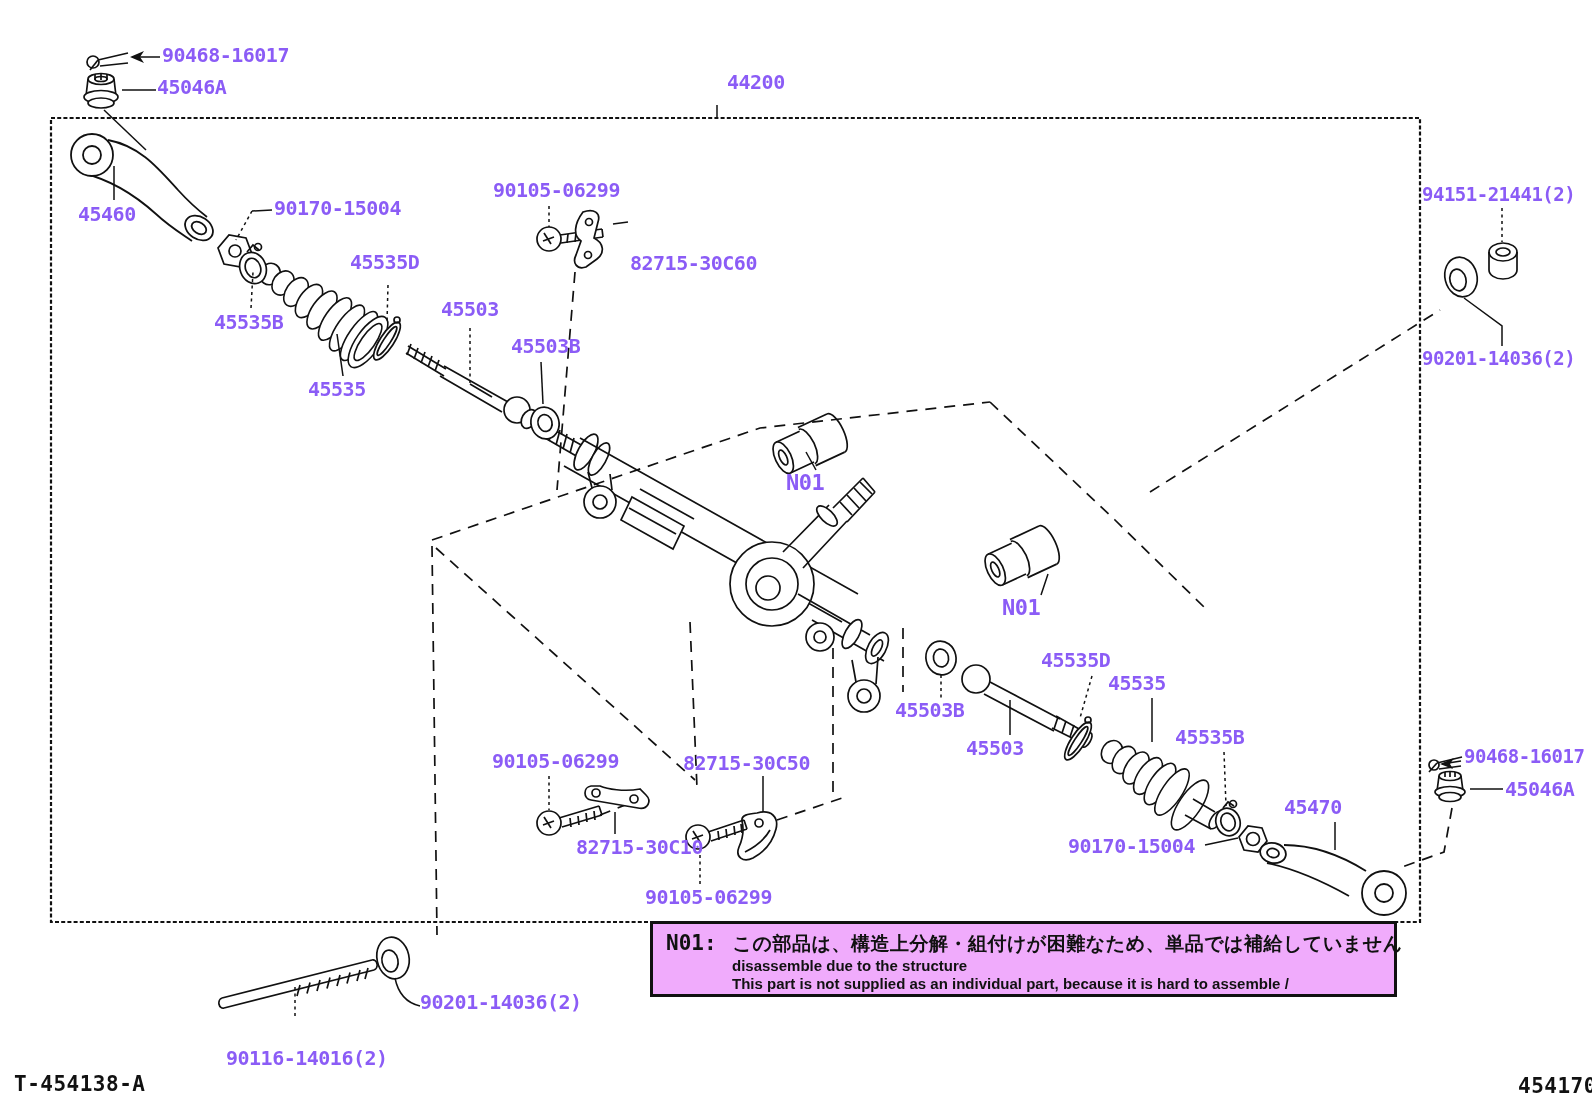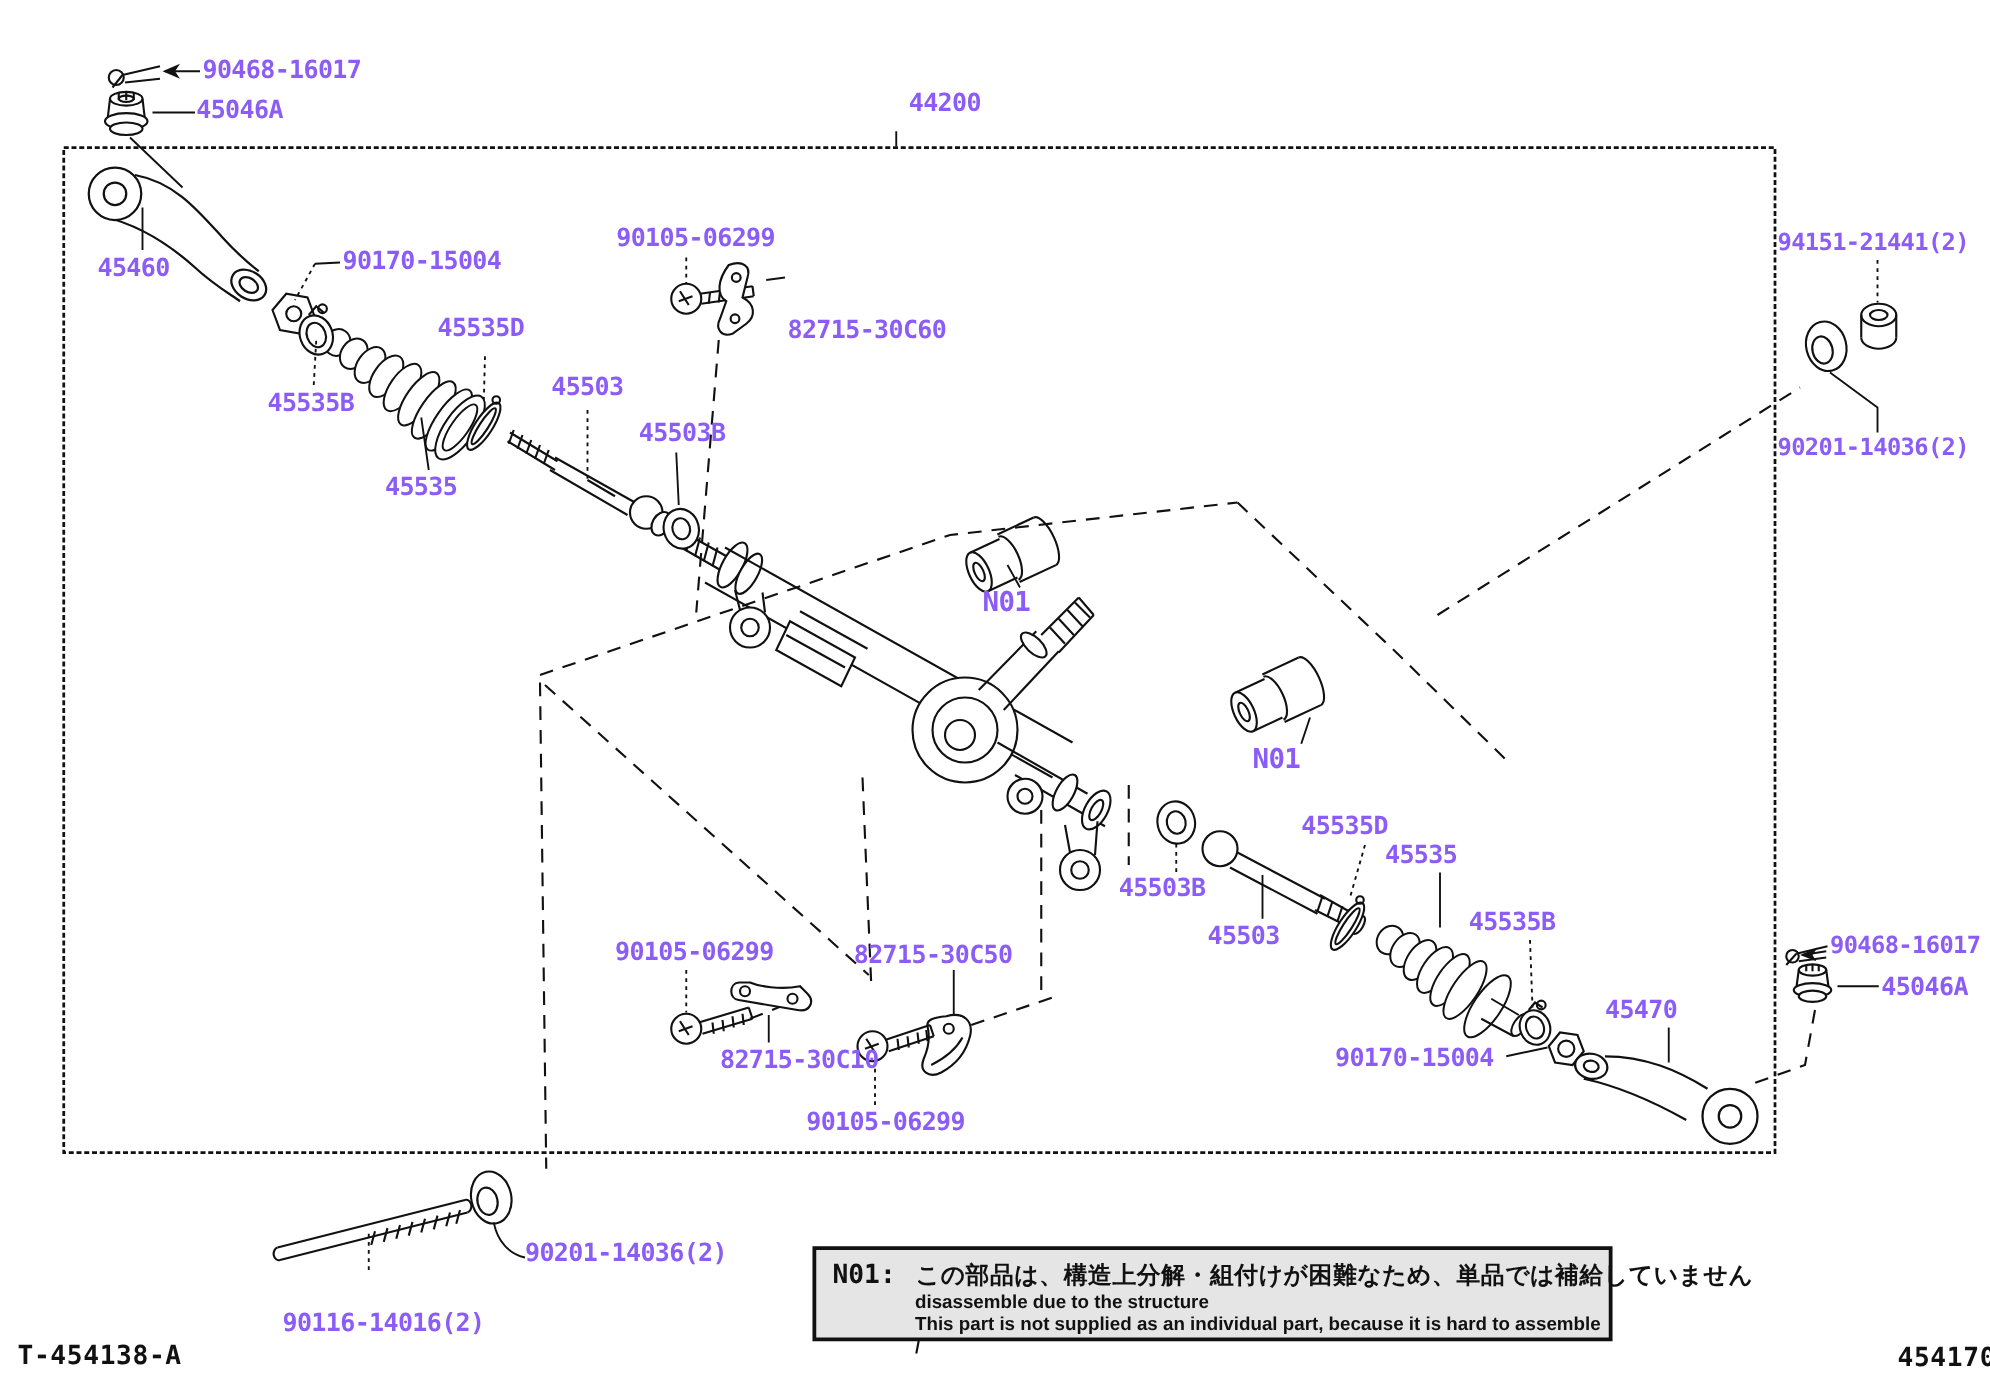--- a/index.html
+++ b/index.html
@@ -2,22 +2,22 @@
 <html><head>
 <meta charset="utf-8">
 <style>
   html,body{margin:0;padding:0;background:#fff;}
   .stage{position:relative;width:1592px;height:1099px;background:#ffffff;overflow:hidden;
          font-family:"DejaVu Sans Mono",monospace;color:#111;}
   .stage svg{position:absolute;left:0;top:0;}
   .part-label{position:absolute;font-weight:bold;font-size:20px;line-height:1.05;
               letter-spacing:-0.5px;white-space:nowrap;color:#8b5cf6;
               font-family:"DejaVu Sans Mono",monospace;}
-  .note-box{position:absolute;left:650px;top:997px;width:640px;height:76px;
-            border:3px solid #111;box-sizing:border-box;padding:7px 0 0 13px;background:#e5e5e5;}
+  .note-box{position:absolute;left:650px;top:921px;width:747px;height:76px;
+            border:3px solid #111;box-sizing:border-box;padding:7px 0 0 13px;background:#f0abfc;}
   .note-line1{white-space:nowrap;}
   .note-code{font:bold 21px "DejaVu Sans Mono",monospace;margin-right:16px;}
   .note-jp{font:bold 19px "DejaVu Sans",sans-serif;letter-spacing:0.5px;}
   .note-en{font:bold 15px "Liberation Sans",sans-serif;margin-left:66px;line-height:1.2;}
   .corner-code{position:absolute;font:bold 21px "DejaVu Sans Mono",monospace;letter-spacing:0.5px;}
   .corner-left{left:14px;top:1072px;}
   .corner-right{left:1518px;top:1074px;}
 </style>
 </head>
 <body>

